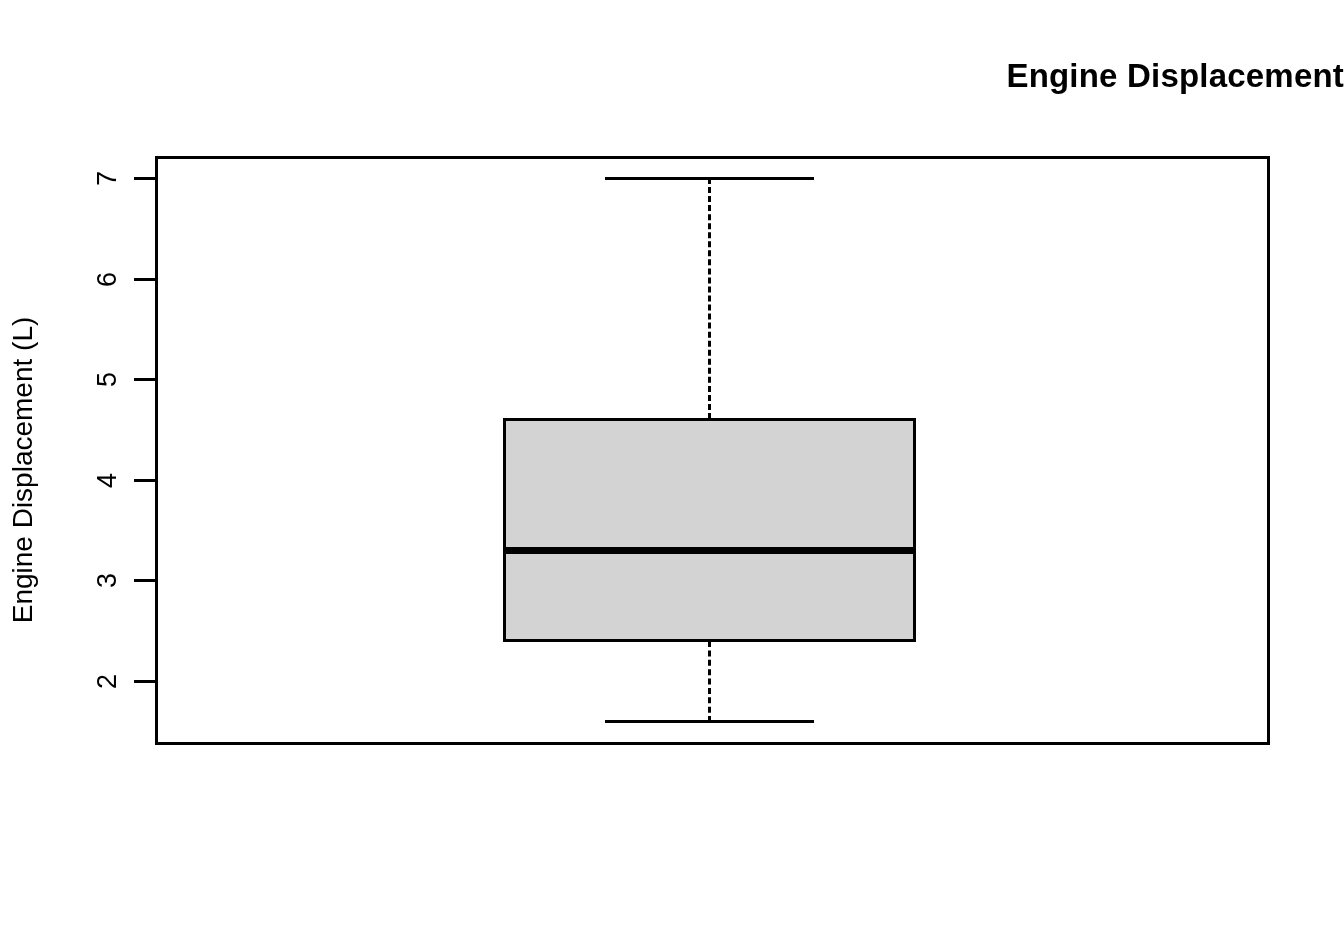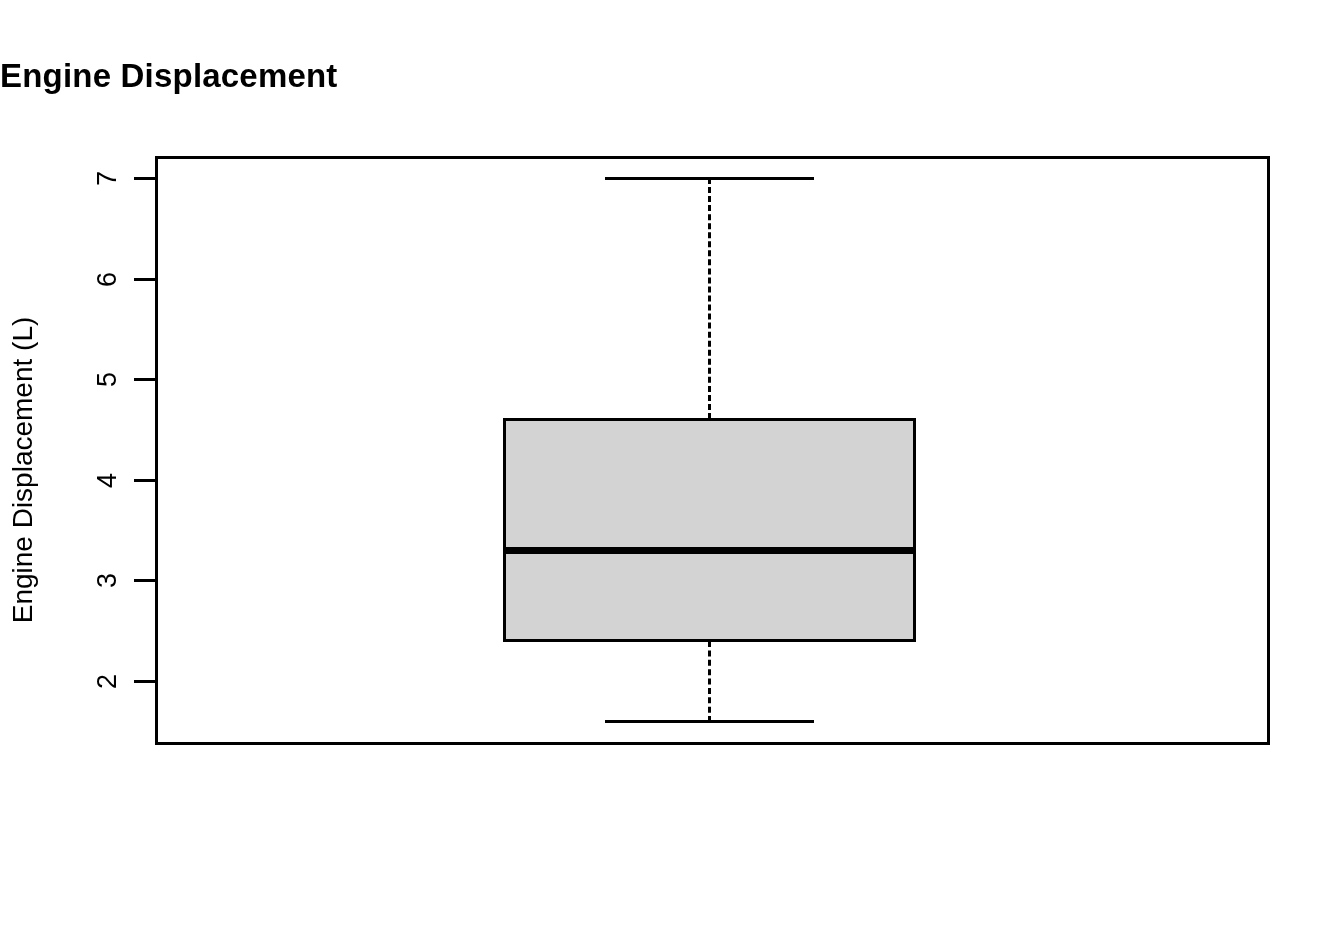--- a/index.html
+++ b/index.html
@@ -20,21 +20,21 @@
     height: 940px;
     background: #ffffff;
   }
 
   
   .plot-title {
     position: absolute;
     left: 0;
     top: 56px;
     width: 1344px;
-    text-align: left;
+    text-align: right;
     font-size: 33px;
     font-weight: bold;
     letter-spacing: 0.2px;
     line-height: 40px;
     white-space: nowrap;
   }
 
   
   .ylab {
     position: absolute;

